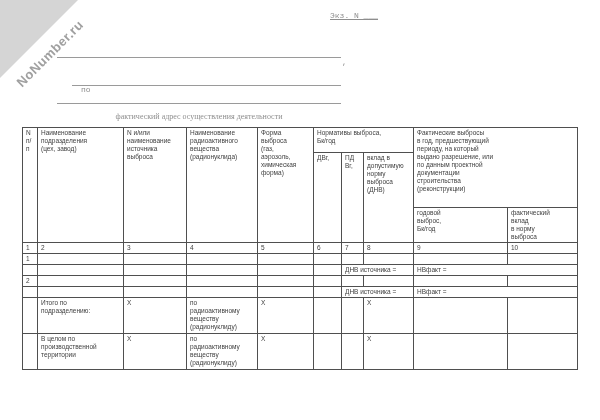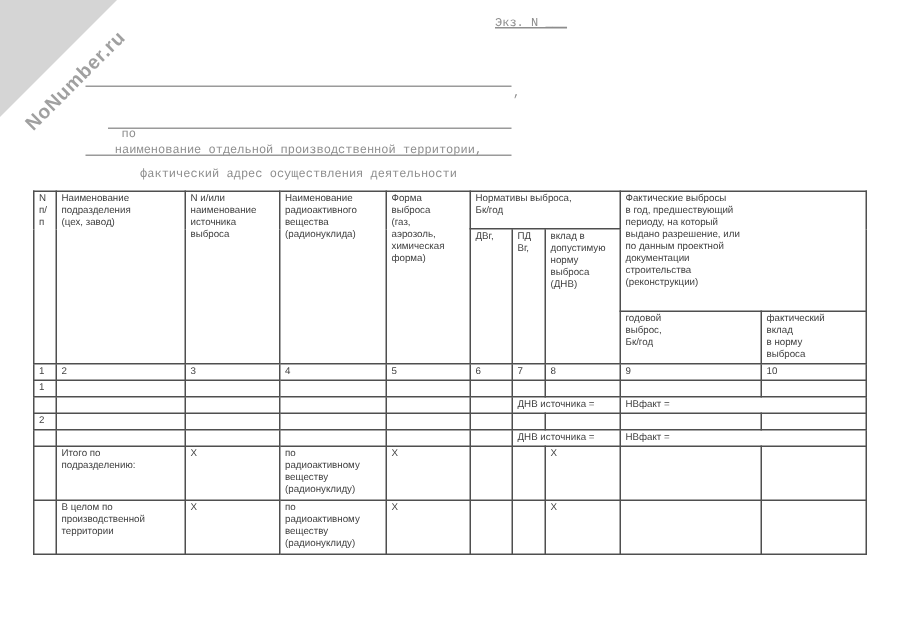--- a/index.html
+++ b/index.html
@@ -56,24 +56,23 @@
   <div class="wm-text">NoNumber.ru</div>
 
   <div class="lh" style="left:330px; top:12px;text-decoration:underline;">Экз. N ___</div>
 
 
   <div class="rule" style="left:57px; top:57px; width:284px;"></div>
   <div class="lh" style="left:342px; top:59px;">,</div>
 
   <div class="lh" style="left:57px; top:86px;padding-left:24px;">по</div>
   <div class="rule" style="left:72px; top:85px; width:269px;"></div>
-  <div class="lh center" style="top:97px;">наименование отдельной производственной территории,</div>
 
   <div class="rule" style="left:57px; top:103px; width:284px;"></div>
-  <div class="lh center" style="top:113px;">фактический адрес осуществления деятельности</div>
+  <div class="lh center" style="top:113px;font-family:Liberation Serif, serif;">фактический адрес осуществления деятельности</div>
 
   <table class="form">
     <colgroup>
       <col style="width:15px">
         <col style="width:86px">
         <col style="width:63px">
       <col style="width:71px">
         <col style="width:56px">
         <col style="width:28px">
       <col style="width:22px">

